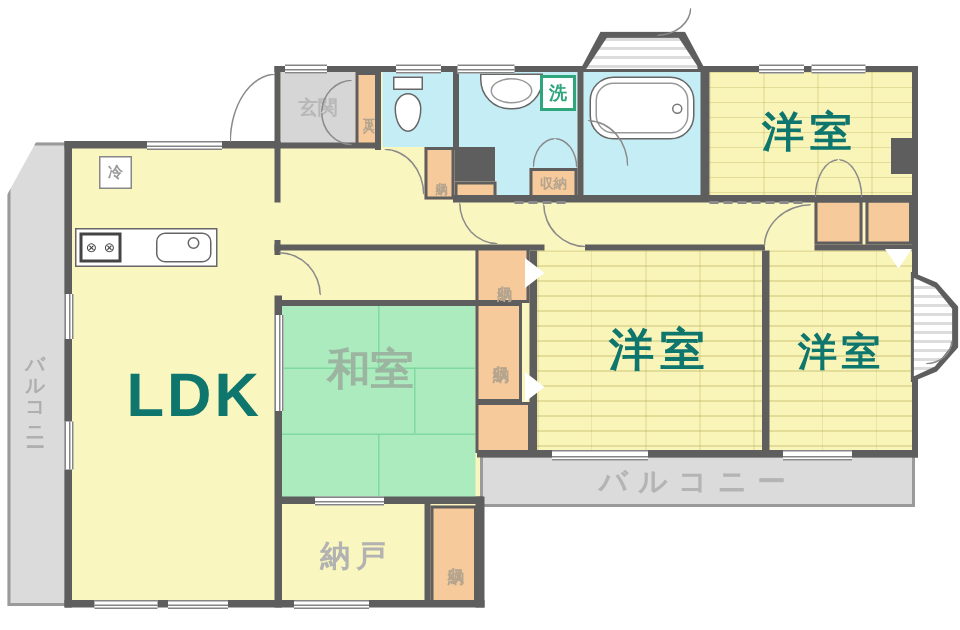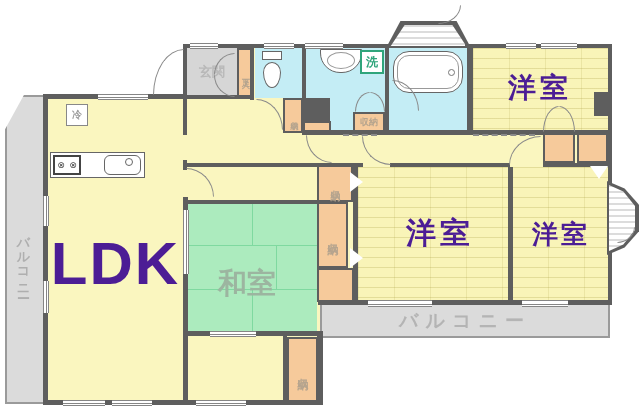--- a/index.html
+++ b/index.html
@@ -8,21 +8,21 @@
   .a{position:absolute;}
   .wall{position:absolute;background:#5E5E5E;}
   .winH{position:absolute;height:6px;background:#fff;border-top:1px solid #858585;border-bottom:1px solid #858585;box-sizing:border-box;}
   .winH::after{content:"";position:absolute;left:0;right:0;top:50%;border-top:1px solid #858585;}
   .winV{position:absolute;width:6px;background:#fff;border-left:1px solid #858585;border-right:1px solid #858585;box-sizing:border-box;}
   .winV::after{content:"";position:absolute;top:0;bottom:0;left:50%;border-left:1px solid #858585;}
   .arc{position:absolute;border:1.4px solid #8a8a8a;box-sizing:border-box;background:transparent;}
   .closet{position:absolute;background:#F6CA9B;border:2.5px solid #5E5E5E;box-sizing:border-box;
           display:flex;align-items:center;justify-content:center;color:#B5A48E;font-weight:bold;}
   .vtxt{writing-mode:vertical-rl;text-orientation:upright;letter-spacing:1px;}
-  .lbl{position:absolute;color:#4c1d95;font-weight:bold;display:flex;align-items:center;justify-content:center;}
+  .lbl{position:absolute;color:#0f766e;font-weight:bold;display:flex;align-items:center;justify-content:center;}
   .plank{background-color:#F9F4B8;
          background-image:repeating-linear-gradient(180deg,rgba(150,138,40,.22) 0 1px,transparent 1px 10px),
                           repeating-linear-gradient(90deg,rgba(150,138,40,.14) 0 1px,transparent 1px 36px);}
   .stripes{background:repeating-linear-gradient(180deg,#dcdcdc 0 2px,#ffffff 2px 6px);}
   .tat{position:absolute;background:#7FD9A0;}
   .fix{position:absolute;background:#fff;border:1.5px solid #666;box-sizing:border-box;}
   .tri{position:absolute;background:#fff;filter:drop-shadow(0 0 0.6px #666);}
 </style>
 </head>
 <body>
@@ -80,25 +80,25 @@
   <div class="a" style="left:607px;top:181px;width:32px;height:74px;background:#5E5E5E;clip-path:polygon(0 0,55% 10%,100% 32%,100% 68%,55% 90%,0 100%);"></div>
   <div class="a stripes" style="left:609px;top:185px;width:26px;height:66px;clip-path:polygon(0 0,55% 10%,100% 32%,100% 68%,55% 90%,0 100%);"></div>
   <div class="arc" style="left:617px;top:227px;width:18px;height:16px;border-radius:0 0 100% 0;border-top-color:transparent;border-left-color:transparent;"></div>
 
   <div class="a" style="left:188px;top:202px;width:129px;height:131px;background:#ACEBBE;"></div>
   <div class="tat" style="left:188px;top:245px;width:129px;height:1px;"></div>
   <div class="tat" style="left:188px;top:289px;width:129px;height:1px;"></div>
   <div class="tat" style="left:252px;top:202px;width:1px;height:43px;"></div>
   <div class="tat" style="left:276px;top:245px;width:1px;height:44px;"></div>
   <div class="tat" style="left:252px;top:289px;width:1px;height:44px;"></div>
-  <div class="a" style="left:218px;top:232px;width:100px;height:72px;color:#9CB5A0;font-weight:bold;font-size:29px;line-height:1.1;margin-top:36px;">
+  <div class="a" style="left:218px;top:232px;width:100px;height:72px;color:#9CB5A0;font-weight:bold;font-size:29px;line-height:1.1;">
     <div>和室</div>
   </div>
 
-  <div class="lbl" style="left:53px;top:235px;width:125px;height:56px;font-size:60px;letter-spacing:2px;">LDK</div>
+  <div class="lbl" style="left:67px;top:235px;width:125px;height:56px;font-size:41px;letter-spacing:2px;">LDK</div>
 
   <div class="fix" style="left:50px;top:152px;width:95px;height:26px;border-width:1px;"></div>
   <div class="a" style="left:53px;top:155px;width:28px;height:20px;background:#fff;border:2px solid #444;box-sizing:border-box;display:flex;align-items:center;justify-content:space-around;font-size:9px;color:#444;">
     <span>⊗</span>
       <span>⊗</span>
   </div>
   <div class="fix" style="left:104px;top:155px;width:37px;height:20px;border-radius:6px;"></div>
   <div class="a" style="left:125px;top:158px;width:6px;height:6px;border:1px solid #666;border-radius:50%;background:#fff;"></div>
 
   <div class="a" style="left:66px;top:104px;width:20px;height:20px;background:#fff;border:1px solid #888;display:flex;align-items:center;justify-content:center;">
@@ -118,20 +118,21 @@
       <span>収納</span>
     </div>
   <div class="closet vtxt" style="left:317px;top:202px;width:31px;height:66px;font-size:11px;">
       <span>収納</span>
     </div>
   <div class="closet" style="left:317px;top:268px;width:37px;height:34px;"></div>
 
   <div class="closet" style="left:543px;top:133px;width:32px;height:30px;"></div>
   <div class="closet" style="left:577px;top:133px;width:31px;height:30px;"></div>
 
+  <div class="lbl" style="left:200px;top:355px;width:75px;height:30px;font-size:20px;letter-spacing:4px;color:#B2B2B2;">納戸</div>
   <div class="closet vtxt" style="left:287px;top:337px;width:31px;height:66px;font-size:11px;">
       <span>収納</span>
     </div>
 
   <div class="wall" style="left:183px;top:44px;width:70px;height:4px;"></div>
   <div class="wall" style="left:183px;top:44px;width:4px;height:54px;"></div>
   <div class="wall" style="left:250px;top:44px;width:140px;height:4px;"></div>
   <div class="wall" style="left:465px;top:44px;width:147px;height:4px;"></div>
   <div class="wall" style="left:608px;top:44px;width:4px;height:94px;"></div>
   <div class="wall" style="left:608px;top:138px;width:4px;height:46px;"></div>

